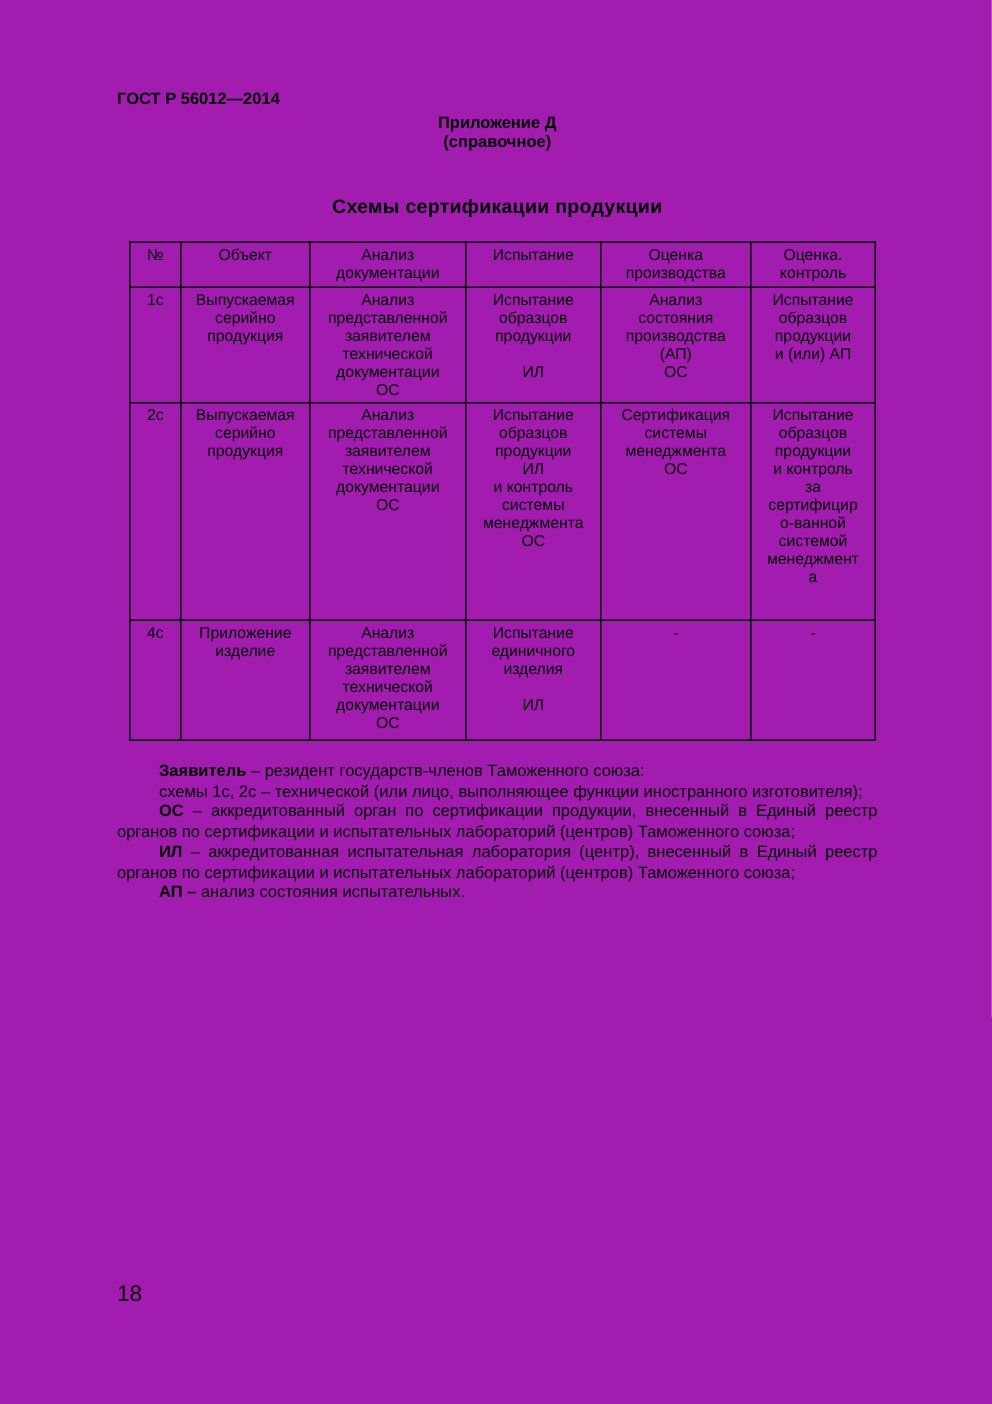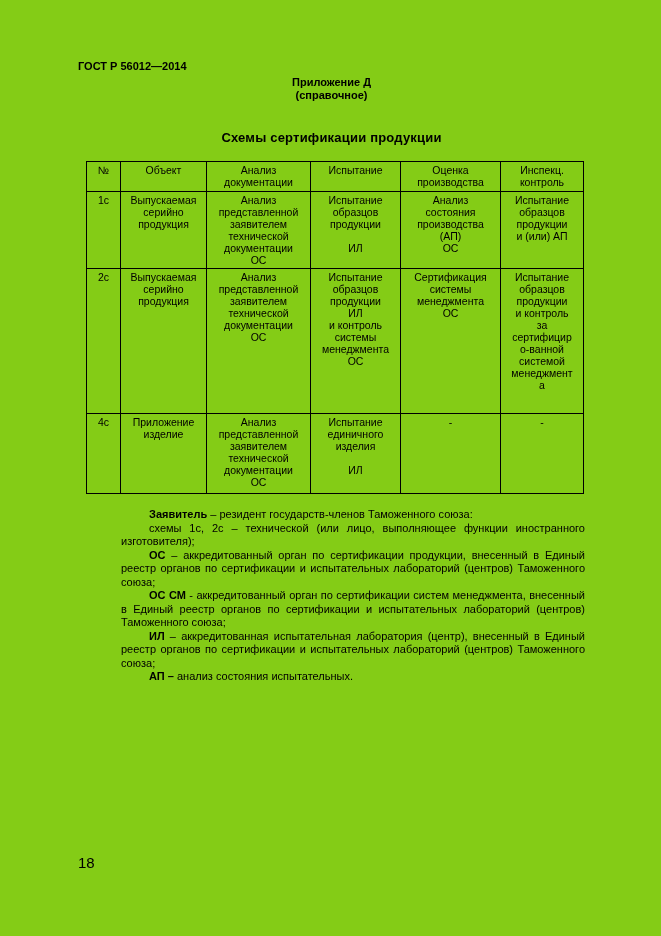--- a/index.html
+++ b/index.html
@@ -1,21 +1,21 @@
 <!DOCTYPE html>
 <html><head>
   <meta charset="utf-8">
   <style>
     * { box-sizing: border-box; }
     html, body { margin: 0; padding: 0; }
     body { background: #ffffff; }
     .page {
       width: 661px;
       height: 936px;
-      background: #84cc16;
+      background: #a21caf;
       position: relative;
       font-family: "Liberation Sans", sans-serif;
       color: #000000;
       overflow: hidden;
     }
     .content { padding: 60px 76px 0 78px; }
     .doc-code { font-size: 11px; font-weight: bold; }
     .appendix {
       text-align: center;
       font-size: 11px;
@@ -46,21 +46,20 @@
       line-height: 12px;
       white-space: pre-line;
       overflow: hidden;
     }
     .dash-cell { padding-top: 14px; }
     .notes {
       margin-top: 14px;
       font-size: 11px;
       line-height: 13.5px;
       text-align: justify;
-      margin-left: 43px;
     }
     .notes p { margin: 0; text-indent: 28px; }
     .page-number {
       position: absolute;
       left: 78px;
       top: 854px;
       font-size: 15px;
     }
   </style>
 </head>
@@ -88,21 +87,21 @@
       </colgroup>
       <tbody>
         <tr style="height:30px">
           <th>№</th>
           <th>Объект</th>
           <th>Анализ
 документации</th>
           <th>Испытание</th>
           <th>Оценка
 производства</th>
-          <th>Инспекц.
+          <th>Оценка.
 контроль</th>
         </tr>
         <tr style="height:73px">
           <td>1с</td>
           <td>Выпускаемая
 серийно
 продукция</td>
           <td>Анализ
 представленной
 заявителем
@@ -176,20 +175,19 @@
           <td class="dash-cell">-</td>
           <td class="dash-cell">-</td>
         </tr>
       </tbody>
     </table>
 
     <div class="notes">
       <p><b>Заявитель</b><span> – резидент государств-членов Таможенного союза:</span></p>
       <p><b></b><span>схемы 1с, 2с – технической  (или лицо, выполняющее функции иностранного изготовителя);</span></p>
       <p><b>ОС</b><span> – аккредитованный орган по сертификации продукции, внесенный в Единый реестр органов по сертификации и испытательных лабораторий (центров) Таможенного союза;</span></p>
-      <p><b>ОС СМ</b><span> - аккредитованный орган по сертификации систем  менеджмента, внесенный в Единый реестр органов по сертификации и испытательных лабораторий (центров) Таможенного союза;</span></p>
       <p><b>ИЛ</b><span> – аккредитованная испытательная лаборатория (центр), внесенный в Единый реестр органов по сертификации и испытательных лабораторий (центров) Таможенного союза;</span></p>
       <p><b>АП –</b><span> анализ состояния испытательных.</span></p>
     </div>
   </div>
 
   <div class="page-number">18</div>
 </div>
 
 </body></html>

